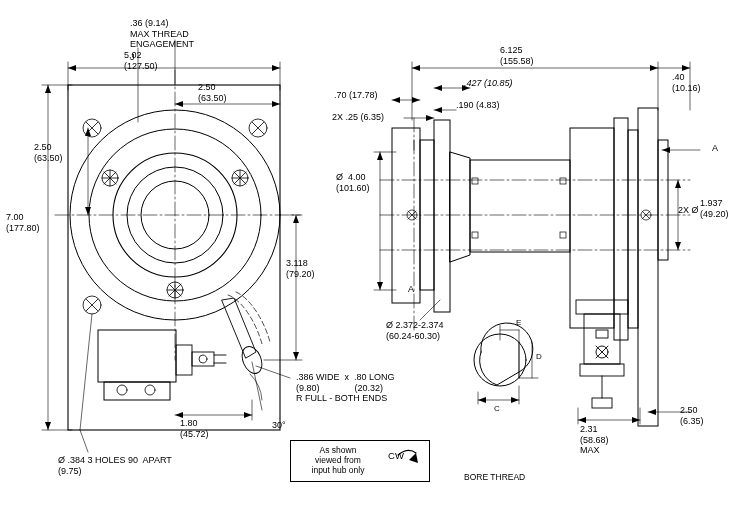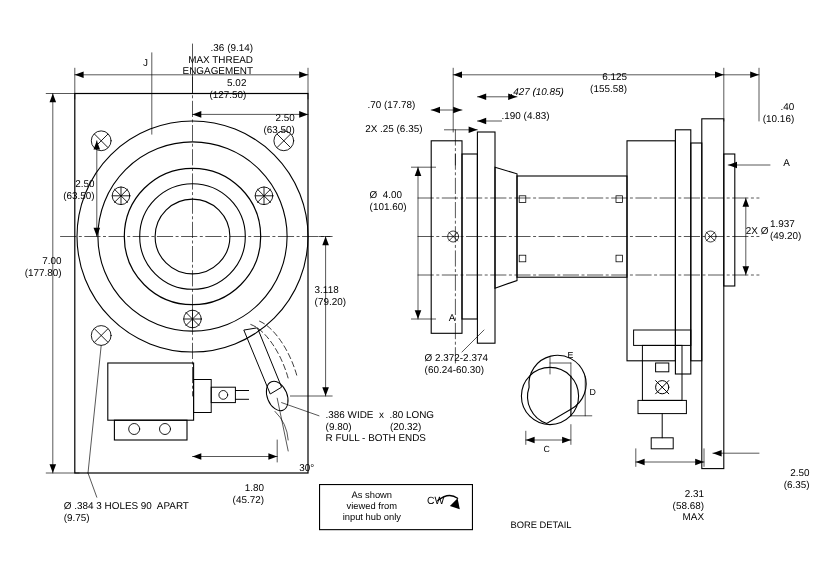--- a/index.html
+++ b/index.html
@@ -1,20 +1,20 @@
 <!DOCTYPE html>
 <html><head>
 <meta charset="utf-8">
 <style>
   html,body{margin:0;padding:0;background:#ffffff;}
   body{width:750px;height:515px;position:relative;overflow:hidden;
        font-family:"Liberation Sans",sans-serif;color:#000;}
   #stage{position:absolute;left:0;top:0;width:750px;height:515px;}
   .dim{position:absolute;font-size:9px;line-height:10.5px;color:#000;white-space:pre;}
-  .dim.c{text-align:right;margin-top:20px;}
+  .dim.c{text-align:left;}
   svg{position:absolute;left:0;top:0;width:750px;height:515px;overflow:visible;}
   .note{position:absolute;border:1px solid #000;box-sizing:border-box;}
   .note .txt{position:absolute;font-size:8.5px;line-height:10px;text-align:center;width:100%;}
   .bd{position:absolute;font-size:8px;}
 </style>
 </head>
 <body>
 
 <div id="stage">
 
@@ -286,21 +286,21 @@
 <div class="dim" style="left:678px;top:205px;">2X Ø</div>
 <div class="dim c" style="left:580px;top:424px;width:60px;">2.31
 (58.68)
 MAX</div>
 <div class="dim c" style="left:680px;top:405px;width:56px;">2.50
 (6.35)</div>
 
 <div class="bd" style="left:516px;top:318px;">E</div>
 <div class="bd" style="left:536px;top:352px;">D</div>
 <div class="bd" style="left:494px;top:404px;">C</div>
-<div class="bd" style="left:464px;top:472px;font-size:8.5px;">BORE DETAIL</div>
+<div class="bd" style="left:464px;top:472px;font-size:8.5px;">BORE THREAD</div>
 
 <div class="note" style="left:290px;top:440px;width:140px;height:42px;">
   <div class="txt" style="top:4px;left:-22px;">As shown</div>
   <div class="txt" style="top:14px;left:-22px;">viewed from</div>
   <div class="txt" style="top:24px;left:-22px;">input hub only</div>
   <div class="txt" style="top:10px;left:36px;font-size:9.5px;">CW</div>
 </div>
 
 </div>
 

